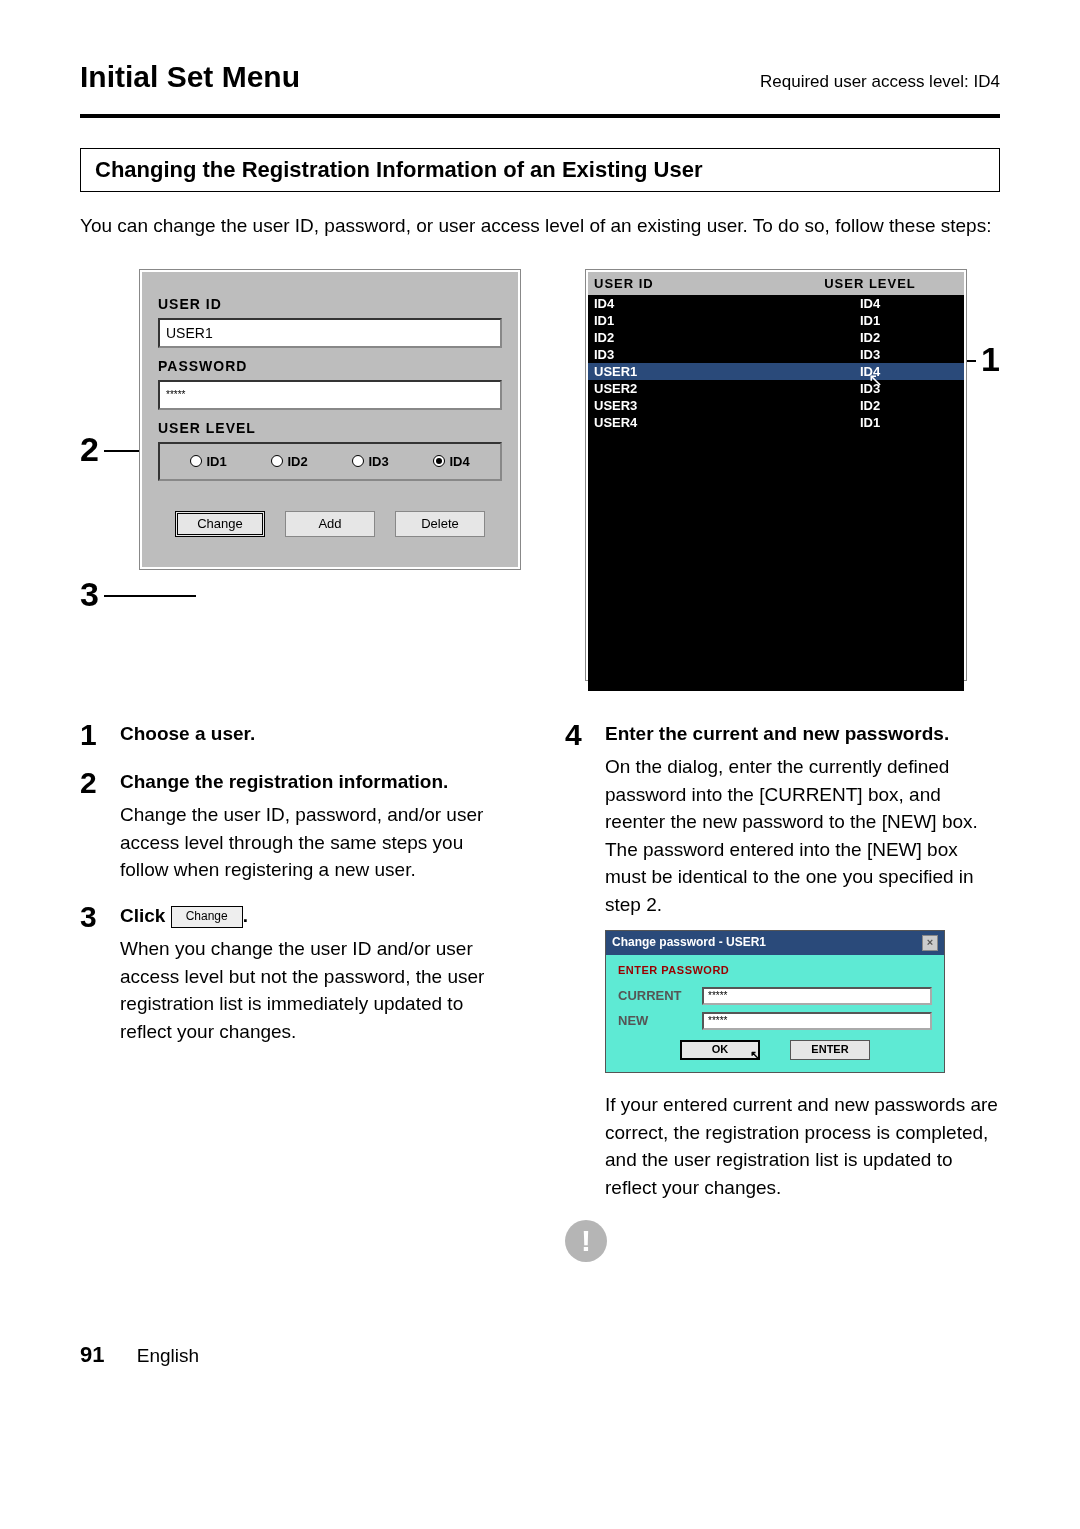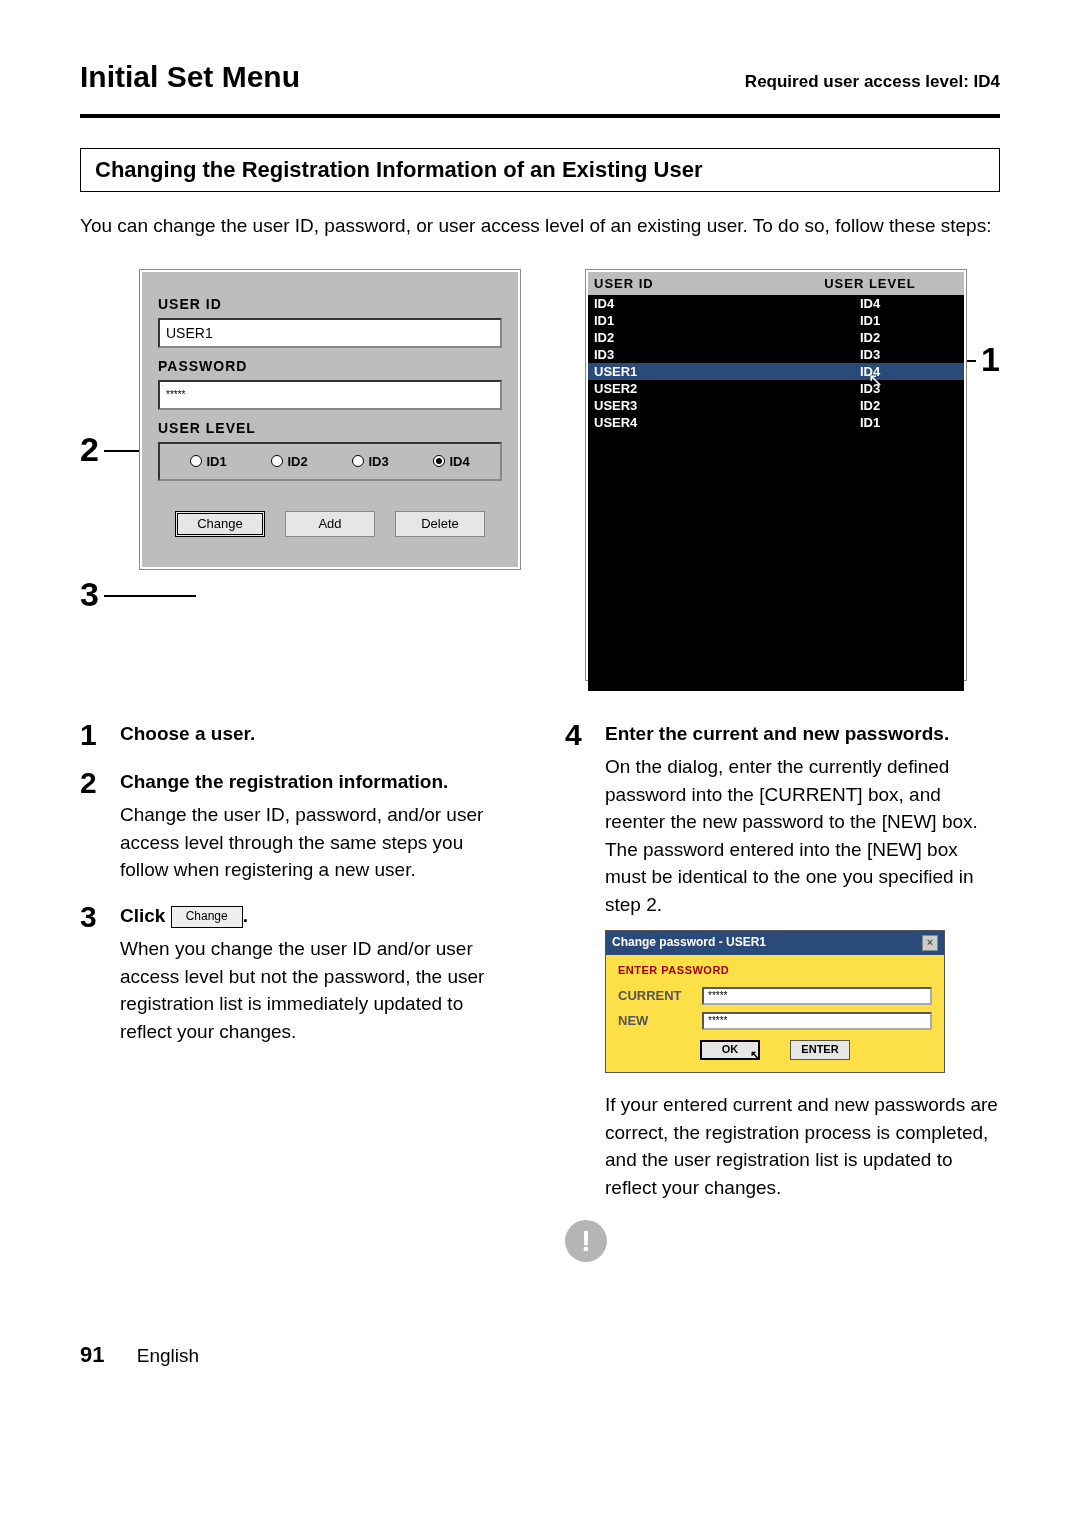--- a/index.html
+++ b/index.html
@@ -10,21 +10,21 @@
     width: 1080px;
     padding: 60px 80px 40px 80px;
   }
   .header-row {
     display: flex;
     justify-content: space-between;
     align-items: baseline;
     margin-bottom: 20px;
   }
   .page-title { font-size: 30px; font-weight: bold; }
-  .access-level { font-size: 17px; font-weight: bold; }
+  .access-level { font-size: 17px; font-weight: normal; }
   .thick-rule { border-top: 4px solid #000; margin-bottom: 30px; }
   .section-box {
     border: 1.5px solid #000;
     padding: 8px 14px;
     font-size: 22px;
     font-weight: bold;
     margin-bottom: 20px;
   }
   .intro { font-size: 19px; line-height: 1.45; margin-bottom: 30px; }
 
@@ -105,36 +105,36 @@
     font-size: 12px; vertical-align: middle;
   }
   .step-body p { margin-top: 6px; }
 
   
   .dialog {
     width: 340px;
     border: 1px solid #555;
     margin: 12px 0 18px 0;
     font-size: 12px;
-    background: #fde047;
+    background: #5eead4;
   }
   .dlg-title {
     background: #2a4a7a; color: #fff;
     padding: 3px 6px;
     display: flex; justify-content: space-between; align-items:center;
     font-weight: bold;
   }
   .dlg-close { width:16px; height:16px; background:#ccc; border:1px solid #888; color:#555; display:flex; align-items:center; justify-content:center; font-size:11px;}
   .dlg-body { padding: 8px 12px 12px 12px; }
   .dlg-sub { color: #900; font-weight: bold; font-size: 11px; margin-bottom: 8px; letter-spacing: 0.5px;}
   .dlg-row { display:flex; align-items:center; gap:14px; margin: 6px 0; }
   .dlg-lbl { width: 70px; color:#555; font-weight:bold; font-size:13px;}
   .dlg-inp { flex:1; height:18px; background:#fff; border:2px inset #aaa; font-size:10px; padding:0 4px; display:flex; align-items:center;}
   .dlg-btns { display:flex; gap:30px; justify-content:center; margin-top:10px;}
-  .dlg-btn { width:60px; height:20px; border:1px solid #555; background:#e6e6e6; font-size:11px; font-weight:bold; display:flex; align-items:center; justify-content:center; position:relative;}
+  .dlg-btn { width:80px; height:20px; border:1px solid #555; background:#e6e6e6; font-size:11px; font-weight:bold; display:flex; align-items:center; justify-content:center; position:relative;}
   .dlg-btn.ok { border:2px solid #000; }
   .dlg-cur { position:absolute; right:-2px; bottom:-6px; font-size:12px;}
 
   
   .note-row { display:flex; gap:12px; align-items:flex-start; }
   .note-icon {
     width: 42px; height: 42px; border-radius: 50%;
     background: #b5b5b5; color:#fff;
     font-size: 30px; font-weight:bold;
     display:flex; align-items:center; justify-content:center;

